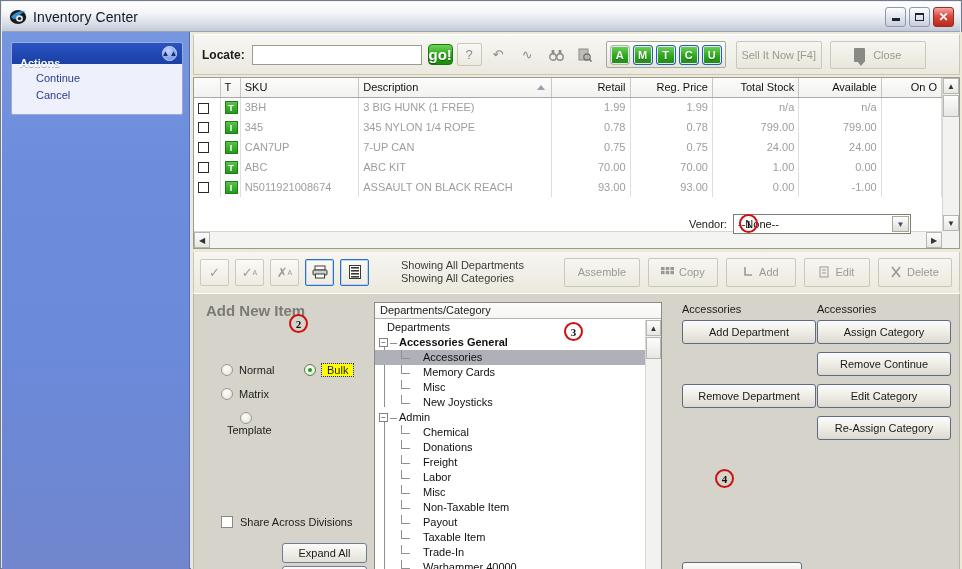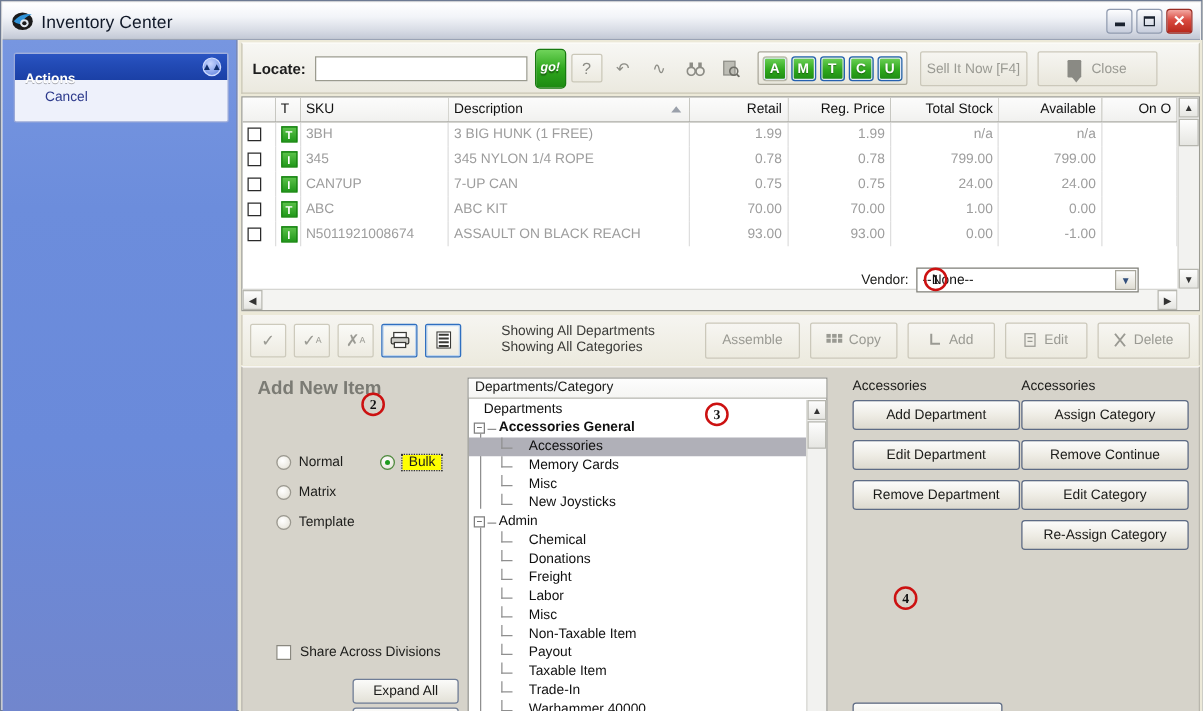--- a/index.html
+++ b/index.html
@@ -99,26 +99,25 @@
     border: 1px solid #c9c6b6; border-top-color:#fff;
     display: flex; align-items: center;
   }
   #locate-label { margin-left: 8px; font-weight: bold; font-size: 12px; color:#1d1d1d;}
   #locate-input {
     margin-left: 7px; width: 170px; height: 20px;
     border: 1px solid #9b9b8f; background: #fff; font-size: 11px;
     padding: 1px 3px; font-family: "Liberation Sans", sans-serif;
   }
   .gobtn {
-    margin-left: 6px; width: 25px; height: 32px; border-radius: 4px;
+    margin-left: 6px; width: 25px; height: 21px; border-radius: 4px;
     background: linear-gradient(to bottom,#6fd35a,#2fa81d 50%,#1d8a12);
-    border: 1px solid #177a0f; color:#fff; font-weight:bold; font-size:10px;
+    border: 1px solid #177a0f; color:#fff; font-weight:bold; font-size:15px;
     display:flex; align-items:center; justify-content:center;
     text-shadow: 0 1px 1px rgba(0,0,0,.45);
-    font-style: italic;
   }
   .tbtn {
     margin-left: 4px; width: 25px; height: 23px;
     background: linear-gradient(to bottom,#f8f8f5,#eceae0);
     border: 1px solid #cac7b8; border-radius:2px;
     display:flex; align-items:center; justify-content:center;
     color:#8d8d86; font-size: 13px;
   }
   .tbtn.plain { border-color: transparent; background: transparent; }
   #letter-group {
@@ -357,20 +356,21 @@
     </div>
   </div>
 
   <div id="sidebar">
     <div id="actions-panel">
       <div id="actions-header">
         <span class="ttl">Actions</span>
         <div id="collapse-btn">▲▲</div>
       </div>
       <div id="actions-body">
+        <a class="action-link">Continue</a>
         <a class="action-link">Cancel</a>
       </div>
     </div>
   </div>
 
   <div id="main">
 
     <div id="locatebar">
       <span id="locate-label">Locate:</span>
       <input id="locate-input" type="text" placeholder="" style="">
@@ -577,21 +577,21 @@
         <span class="radio-label">Normal</span>
       </div>
       <div class="radio-row" style="left:110px; top:38px;">
         <span class="radio sel"></span>
         <span class="radio-label hl">Bulk</span>
       </div>
       <div class="radio-row" style="left:27px; top:62px;">
         <span class="radio"></span>
         <span class="radio-label">Matrix</span>
       </div>
-      <div class="radio-row" style="left:27px; top:86px;">
+      <div class="radio-row" style="left:27px; top:86px;flex-direction:column;">
         <span class="radio"></span>
         <span class="radio-label">Template</span>
       </div>
 
       <div id="share-row" style="top:222px;">
         <span class="checkbox"></span>
         <span style="margin-left:7px;font-size:11px;color:#1c1c1a;">Share Across Divisions</span>
       </div>
 
       <div id="expand-all" style="left:88px; top:249px;">Expand All</div>
@@ -690,21 +690,20 @@
           <div class="sbbtn" style="width:15px;">▲</div>
           <div class="sbthumb" style="width:15px;height:22px;margin-top:1px;"></div>
 
         </div>
       </div>
 
       <div class="collabel" style="left:488px; top:9px;">Accessories</div>
       <div class="collabel" style="left:623px; top:9px;">Accessories</div>
 
       <div class="rbtn" style="left:488px; top:26px;">Add Department</div>
-      <div class="rbtn" style="left:488px; top:58px;">Edit Department</div>
       <div class="rbtn" style="left:488px; top:90px;">Remove Department</div>
 
       <div class="rbtn" style="left:623px; top:26px;">Assign Category</div>
       <div class="rbtn" style="left:623px; top:58px;">Remove Continue</div>
       <div class="rbtn" style="left:623px; top:90px;">Edit Category</div>
       <div class="rbtn" style="left:623px; top:122px;">Re-Assign Category</div>
 
       <div class="rbtn small" style="left:488px; top:268px;">Cancel [Esc]</div>
     </div>
 

